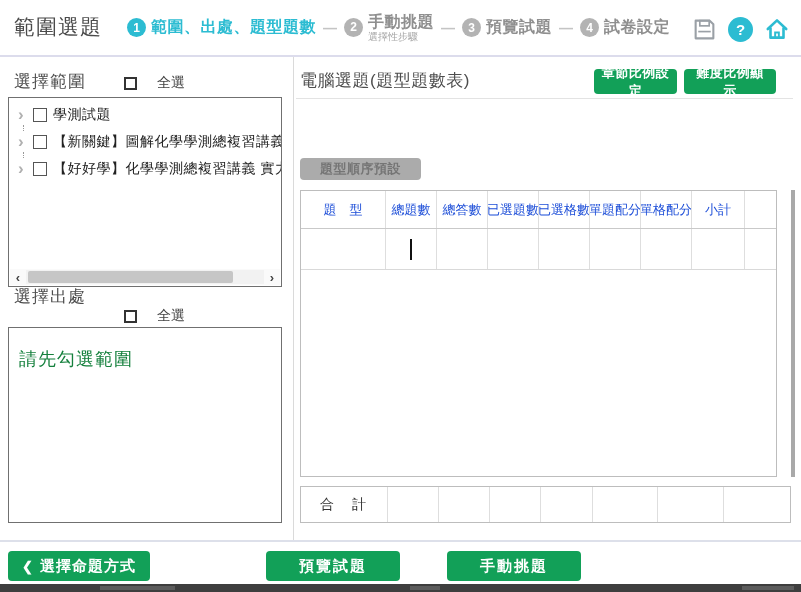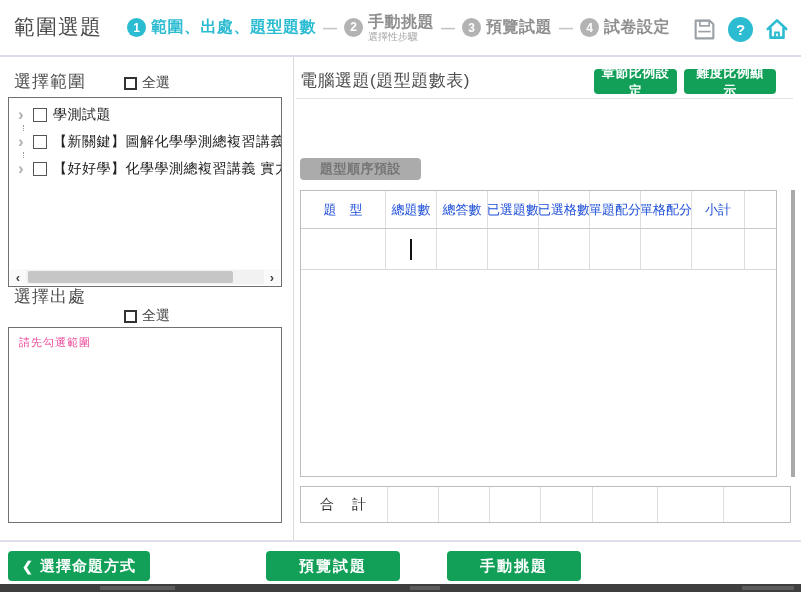--- a/index.html
+++ b/index.html
@@ -20,38 +20,38 @@
   .header-icons{position:absolute;right:11px;top:16px;display:flex;align-items:center;gap:11px;}
   .hicon{width:26px;height:26px;cursor:pointer;display:flex;align-items:center;justify-content:center;}
   .help-circle{width:25px;height:25px;border-radius:50%;background:#2cbcd2;color:#fff;font-weight:bold;font-size:15px;display:flex;align-items:center;justify-content:center;cursor:pointer;}
 
   .vdivider{position:absolute;left:293px;top:57px;width:1px;height:483px;background:#dadada;}
 
   
   .sec-title{position:absolute;font-size:17px;color:#4d4d4d;letter-spacing:1px;}
   .t-range{left:14px;top:70px;}
   .t-source{left:14px;top:285px;}
-  .select-all{position:absolute;display:flex;align-items:center;gap:5px;font-size:14px;color:#444;cursor:pointer;}
+  .select-all{position:absolute;display:flex;align-items:center;gap:20px;font-size:14px;color:#444;cursor:pointer;}
   .sa-range{left:124px;top:74px;}
   .sa-source{left:124px;top:307px;}
   .cb{width:13px;height:13px;border:2px solid #333;background:#fff;box-sizing:border-box;flex:none;}
   .listbox{position:absolute;left:8px;width:274px;border:1px solid #707070;background:#fff;box-sizing:border-box;overflow:hidden;}
   .box1{top:97px;height:190px;}
   .box2{top:327px;height:196px;}
   .tree{padding-top:6px;}
   .tree-row{display:flex;align-items:center;height:21px;padding-left:9px;gap:6px;white-space:nowrap;overflow:hidden;cursor:pointer;}
   .tree-chevron{color:#b0b0b0;font-size:17px;font-weight:bold;line-height:1;width:9px;flex:none;}
   .tree-cb{width:14px;height:14px;border:1.5px solid #555;background:#fff;box-sizing:border-box;flex:none;}
   .tree-label{font-size:14px;color:#222;letter-spacing:.5px;}
   .tree-dots{height:6px;border-left:1px dotted #999;margin-left:14px;}
   .hscroll{position:absolute;left:1px;right:1px;bottom:1px;height:16px;display:flex;align-items:center;background:#fafafa;}
   .hs-btn{width:16px;height:16px;font-size:13px;font-weight:bold;color:#444;display:flex;align-items:center;justify-content:center;cursor:pointer;flex:none;}
   .hs-track{flex:1;height:14px;position:relative;background:#f2f2f2;}
   .hs-thumb{position:absolute;left:2px;top:1px;width:205px;height:12px;background:#c6c6c6;border-radius:2px;cursor:pointer;}
-  .placeholder{margin:7px 10px;font-size:11px;color:#ec4899;letter-spacing:1px;}
+  .placeholder{margin:19px 10px;font-size:18px;color:#15803d;letter-spacing:1px;}
 
   
   .right-title{position:absolute;left:300px;top:69px;font-size:17px;color:#4d4d4d;letter-spacing:.5px;}
   .btn-green{background:#12a058;color:#fff;font-weight:bold;border:none;border-radius:4px;cursor:pointer;font-family:inherit;display:flex;align-items:center;justify-content:center;letter-spacing:.5px;}
   .btn-chapter{position:absolute;left:594px;top:69px;width:83px;height:25px;font-size:13px;}
   .btn-difficulty{position:absolute;left:684px;top:69px;width:92px;height:25px;font-size:13px;}
   .hr-right{position:absolute;left:296px;top:98px;width:497px;height:1px;background:#e3e3e3;}
   .chip{position:absolute;left:300px;top:158px;height:22px;padding:0 20px;background:#ababab;color:#757575;font-size:13px;font-weight:bold;border:none;border-radius:4px;display:flex;align-items:center;cursor:pointer;letter-spacing:.5px;}
 
   .qtable{position:absolute;left:300px;top:190px;width:477px;height:287px;border:1px solid #bdbdbd;box-sizing:border-box;background:#fff;}

